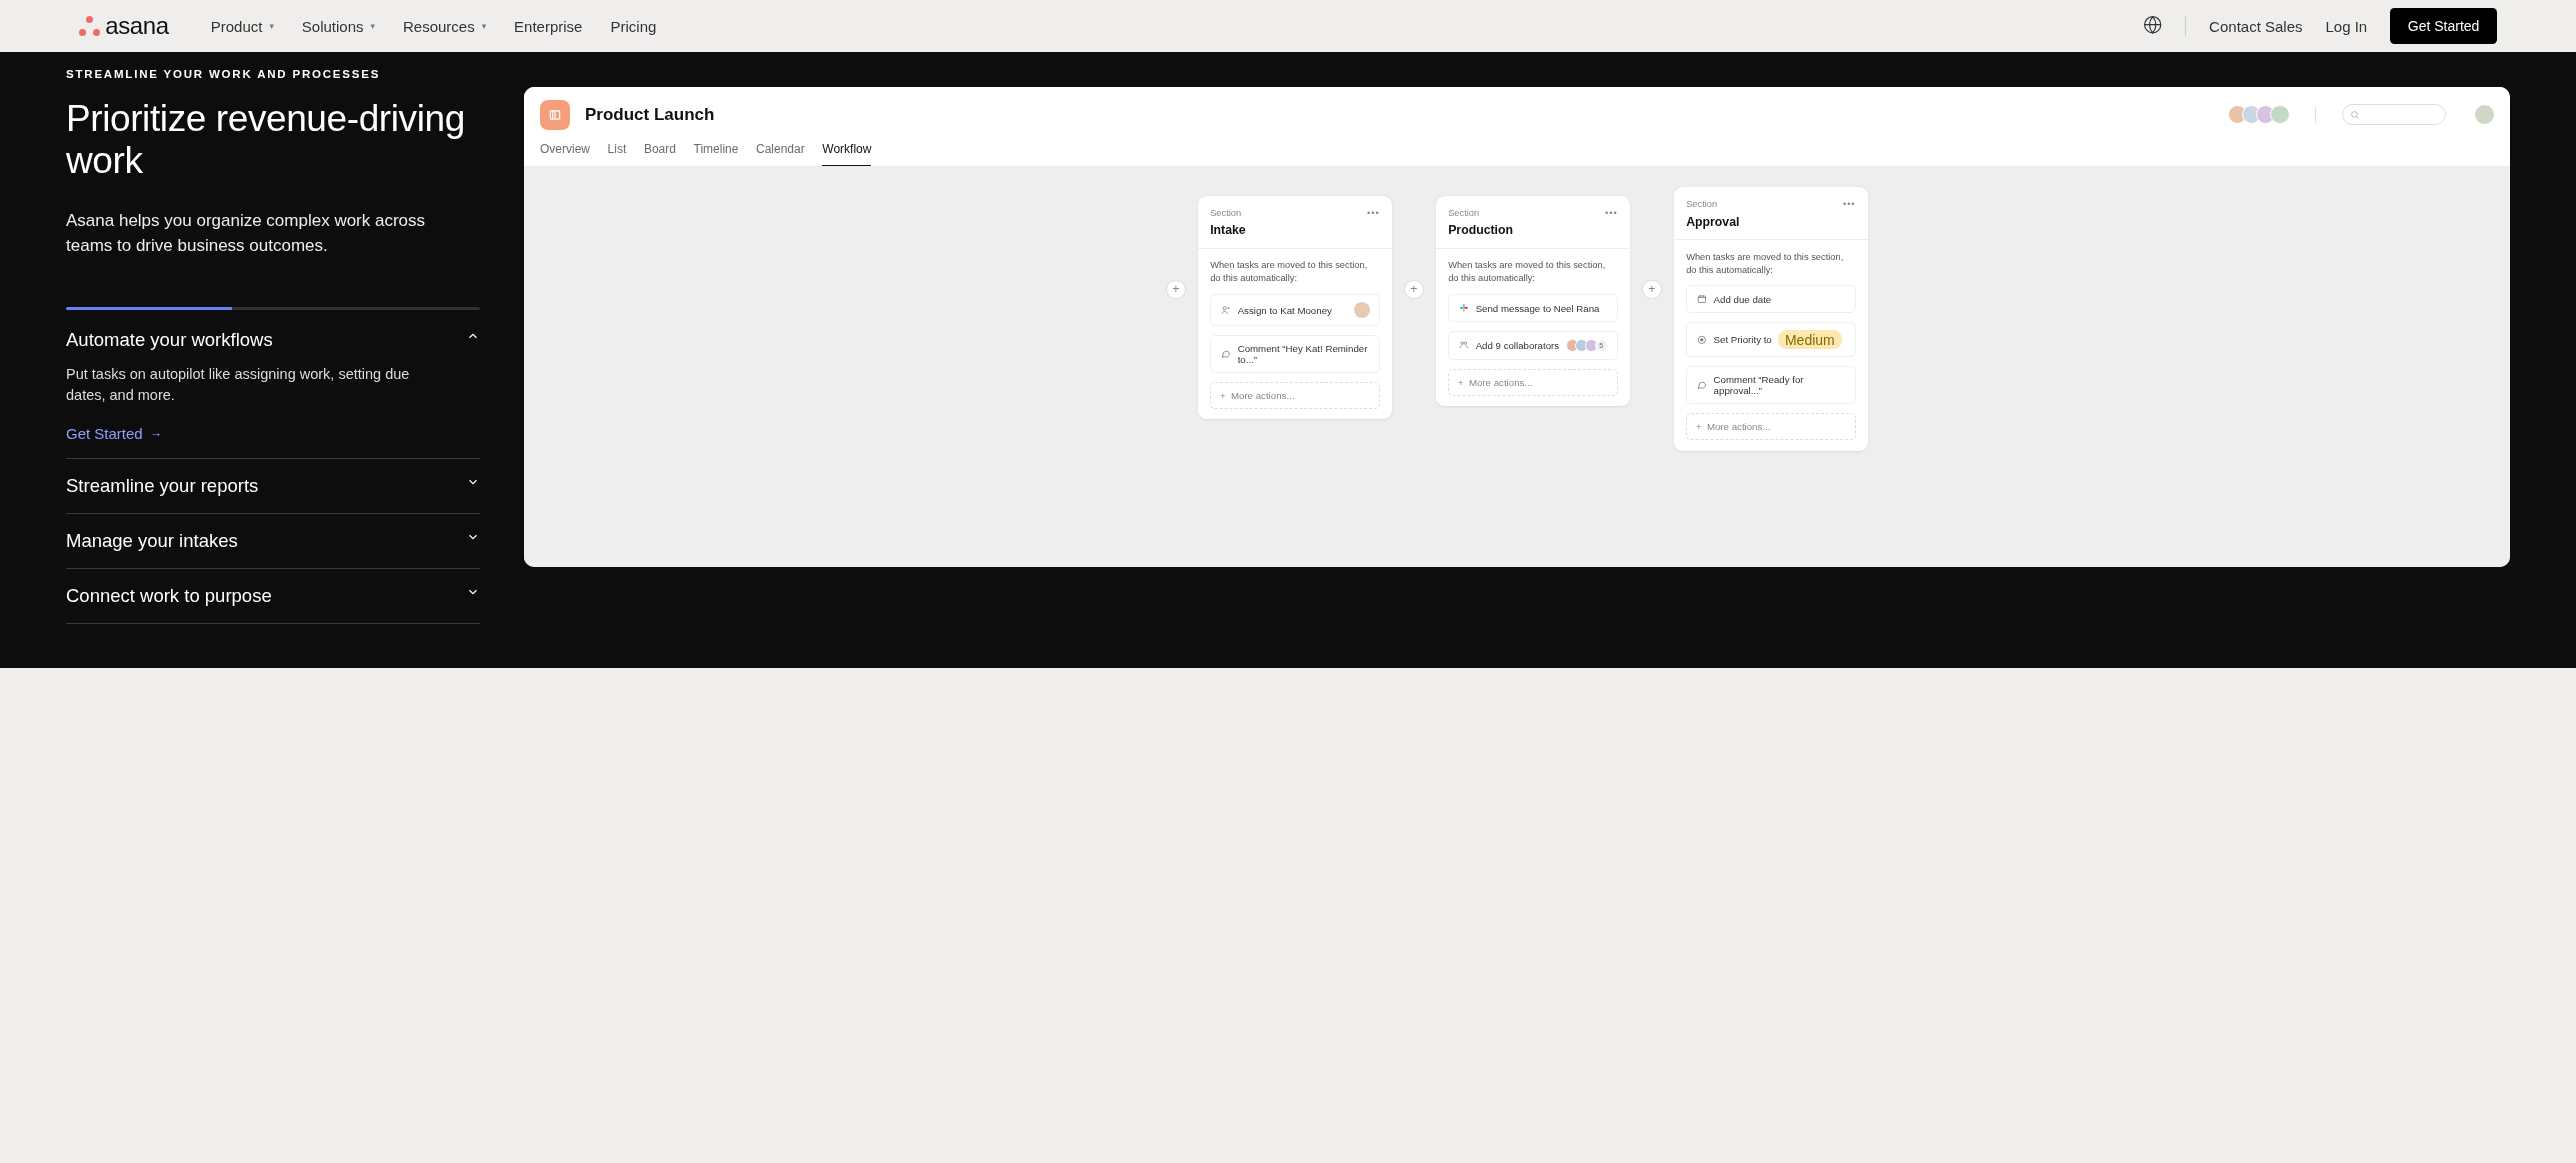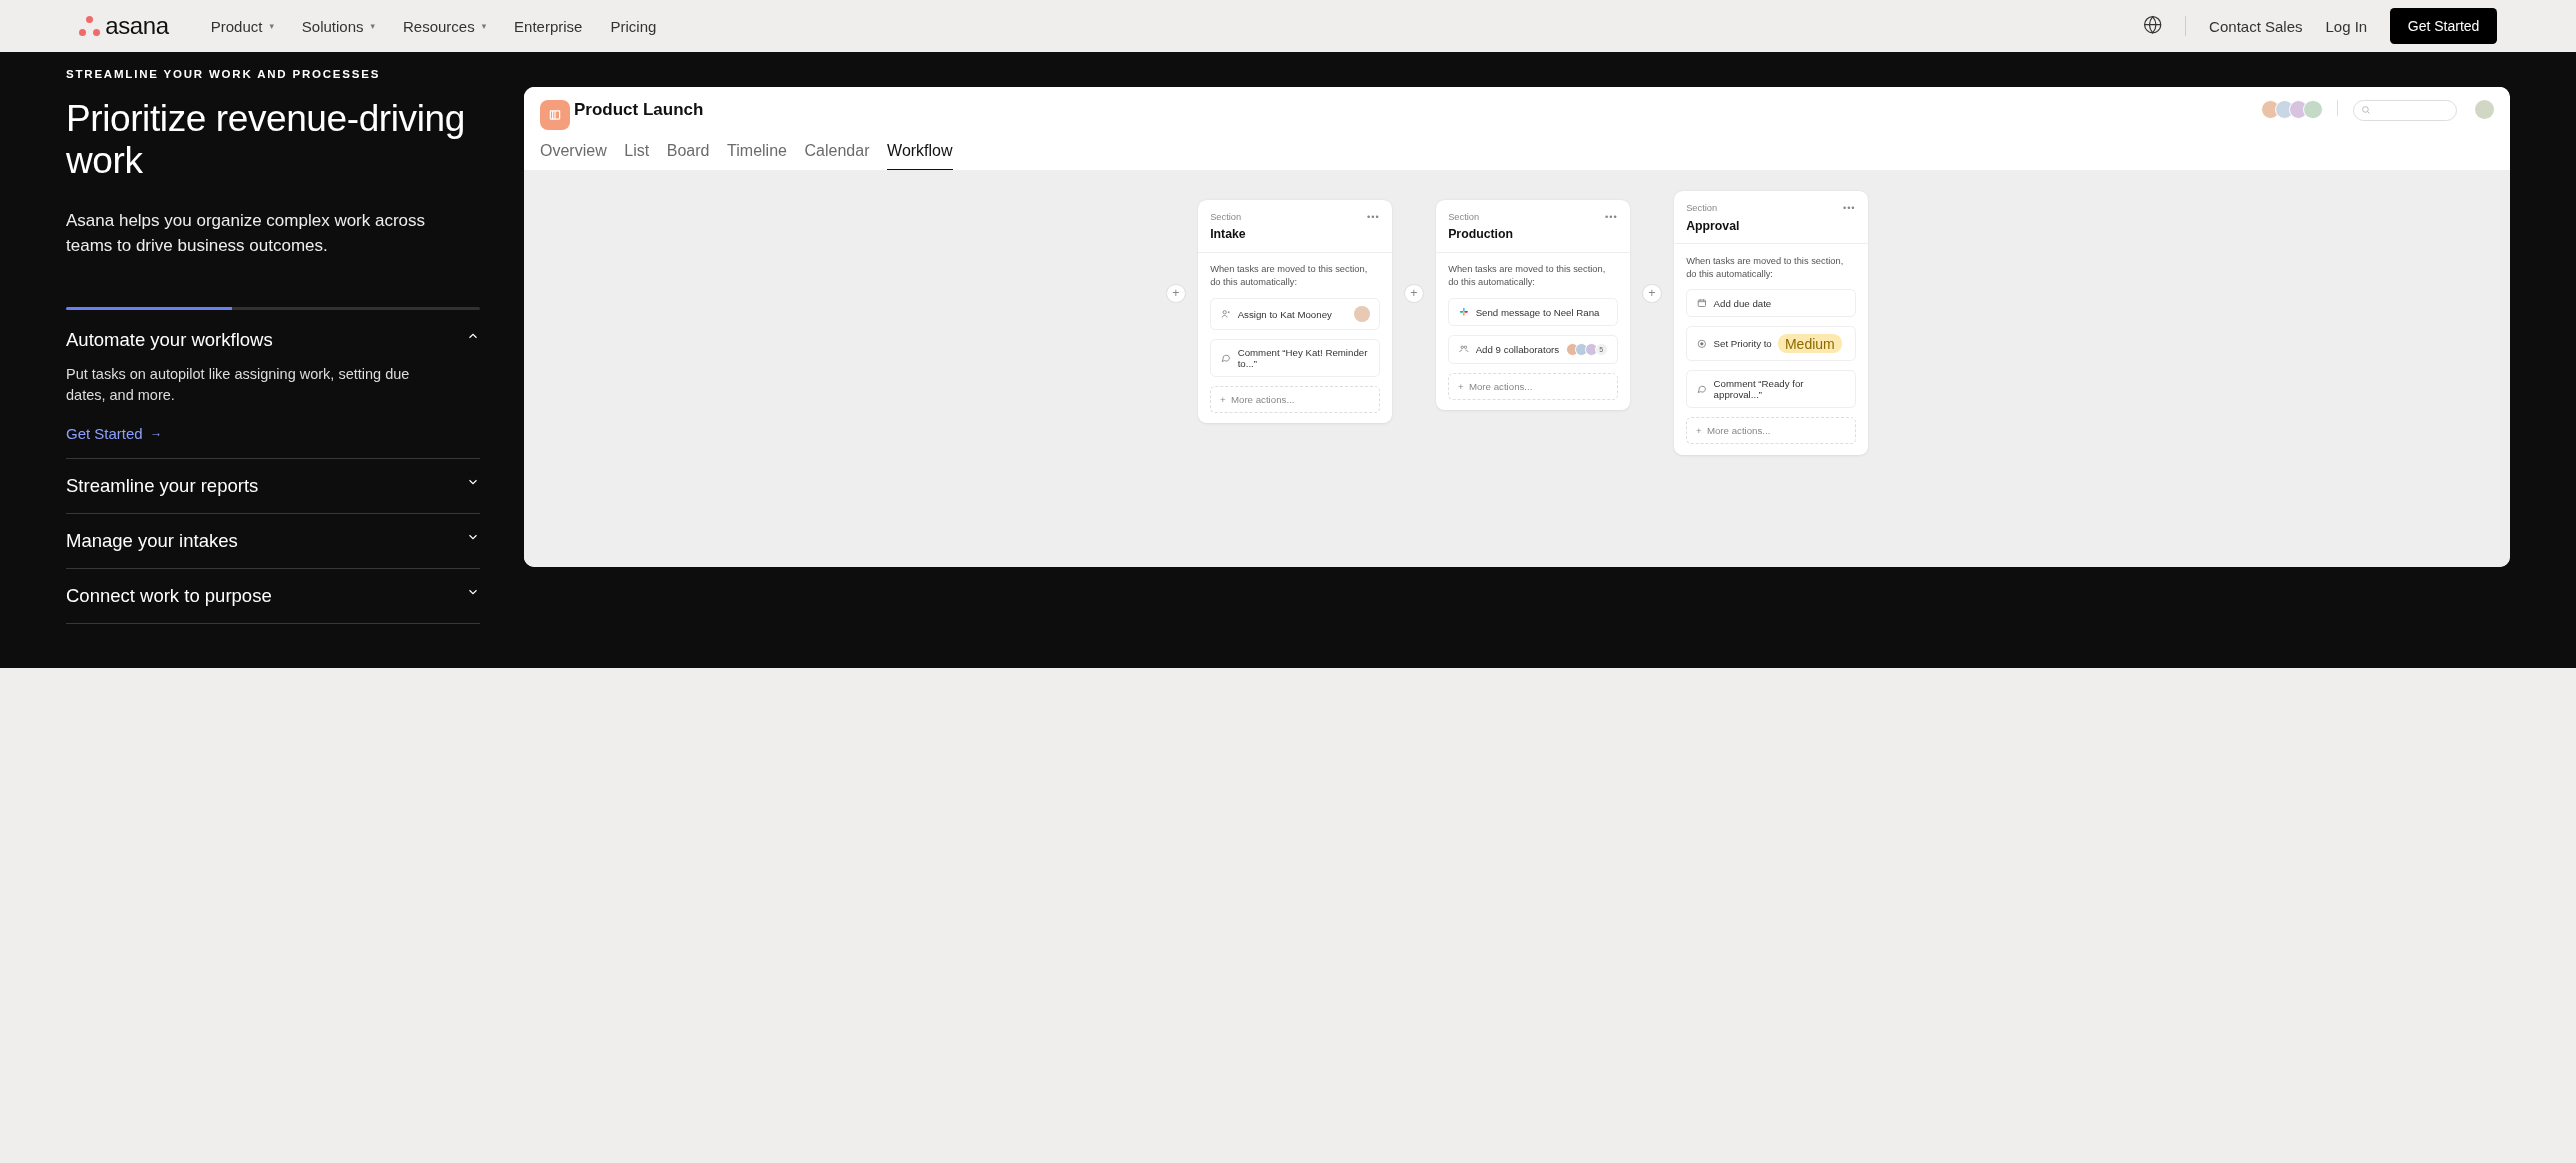--- a/index.html
+++ b/index.html
@@ -33,32 +33,32 @@
 .acc-item { border-bottom:0.9px solid rgba(255,255,255,0.18); padding:16px 0; width:414px; }
 .acc-title-row { display:flex; justify-content:space-between; align-items:flex-start; cursor:pointer; }
 .acc-title { font-size:18.5px; font-weight:500; }
 .acc-body { margin-top:12.3px; font-size:14.5px; line-height:1.5; color:#ddd; max-width:353px; }
 .acc-cta { margin-top:17.6px; color:#8ea0ff; font-size:15px; display:inline-flex; align-items:center; gap:7px; }
 .acc-arrow { font-size:12.3px; }
 
 
 .panel { margin-top:19.4px; flex:1; background:#fff; border-radius:10.6px; overflow:hidden; height:480px; display:flex; flex-direction:column; }
 .panel-header { background:#fff; padding:12.3px 16px 0 16px; }
-.ph-row1 { display:flex; align-items:flex-start; gap:4px; }
+.ph-row1 { display:flex; align-items:center; gap:15px; }
 .ph-icon { width:30px; height:30px; background:#f59e7b; border-radius:8px; display:flex; align-items:center; justify-content:center; }
 .ph-title { font-size:17px; font-weight:600; color:#111; }
 .ph-spacer { flex:1; }
 .avatars { display:flex; }
 .avatars .av { width:19.4px; height:19.4px; border-radius:50%; border:1.8px solid #fff; margin-left:-5.3px; }
 .avatars .av:first-child { margin-left:0; }
 .vsep { width:0.9px; height:16px; background:#ddd; margin:0 10.6px; }
 .searchpill { width:104px; height:21px; border:0.9px solid #ddd; border-radius:10.6px; display:flex; align-items:center; padding:0 7px; }
 .user-av { width:19.4px; height:19.4px; border-radius:50%; background:#d0d7c5; margin-left:14px; }
 
-.tabs { display:flex; gap:17.6px; margin-top:12.3px; font-size:16px; color:#6b6b6b; }
+.tabs { display:flex; gap:17.6px; margin-top:12.3px; font-size:12px; color:#6b6b6b; }
 .tab { padding-bottom:8.8px; cursor:pointer; }
 .tab.active { color:#111; border-bottom:1.8px solid #111; font-weight:500; }
 
 .panel-body { flex:1; background:#eee; padding:30px 0 0 0; display:flex; align-items:flex-start; justify-content:center; gap:12.3px; overflow:hidden; }
 
 .plus-dot { width:19.4px; height:19.4px; border-radius:50%; background:#fff; color:#888; display:flex; align-items:center; justify-content:center; font-size:12.3px; border:0.9px solid #ddd; margin-top:84px; flex-shrink:0; }
 
 .wf-card { width:194px; background:#fff; border-radius:8.8px; box-shadow:0 0.9px 2.6px rgba(0,0,0,0.08); padding:12.3px 12.3px 10.6px 12.3px; flex-shrink:0; }
 .wf-card.approval { margin-top:-8.8px; }
 .wf-sec-label { font-size:9.3px; color:#888; display:flex; justify-content:space-between; align-items:center; }

